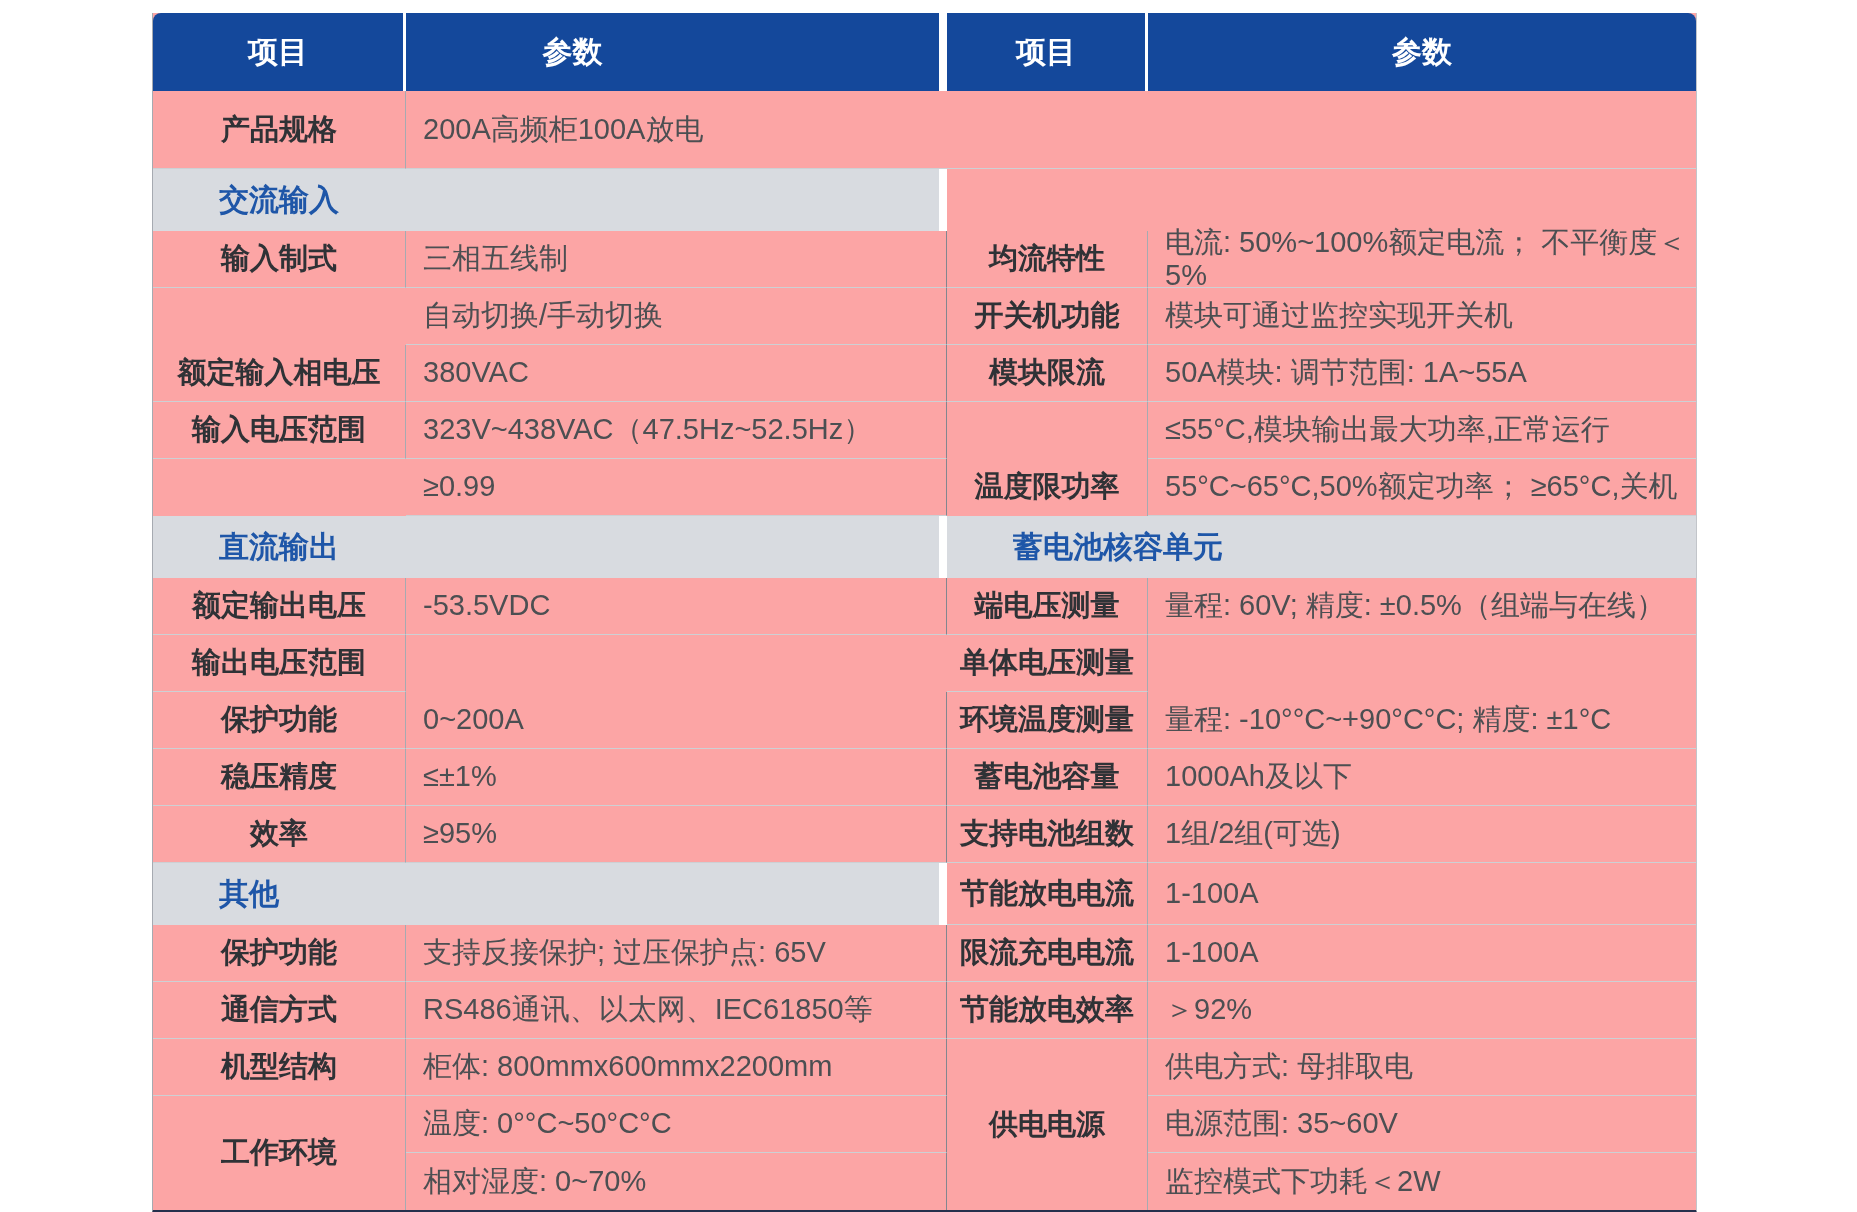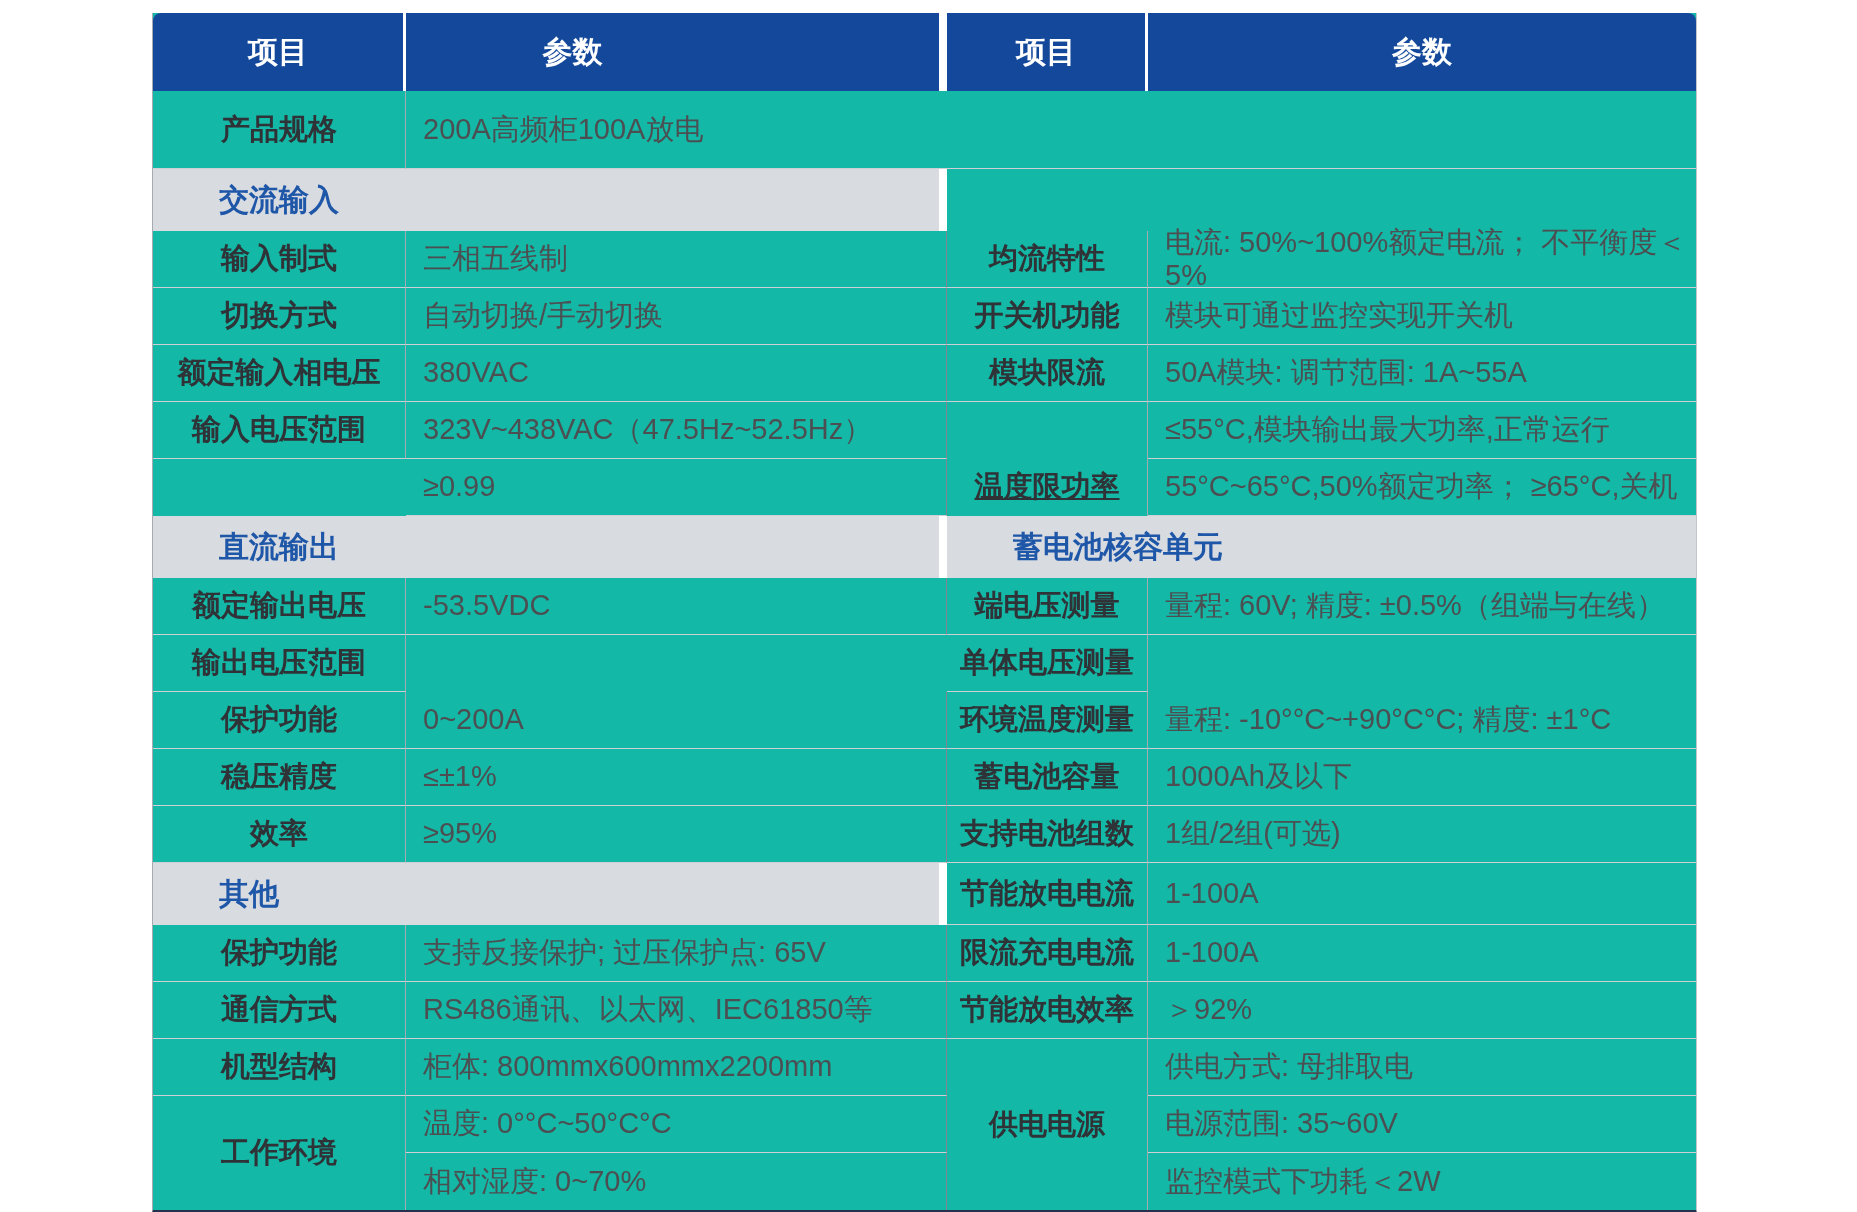--- a/index.html
+++ b/index.html
@@ -8,41 +8,41 @@
   .spec-table{
     position:absolute;left:152px;top:13px;
     display:grid;
     grid-template-columns:253px 541px 201px 548px;
     grid-template-rows:78px 78px 62px repeat(5,57px) 62px repeat(5,57px) 62px repeat(5,57px);
     width:1543px;
     border-left:1px solid var(--border_mid,#a6aab1);
     border-right:1px solid var(--border_light,#c2c5ca);
     border-bottom:3px solid var(--bottom_border,#25304d);
     box-sizing:content-box;
-    background:#14b8a6;
+    background:#fca5a5;
   }
   .cell{display:flex;align-items:center;box-sizing:border-box;font-size:29px;line-height:1.15;
         border-bottom:1px solid #cdd0d4;color:#4c4f52;}
   .item{justify-content:center;font-weight:600;color:#2f3236;text-align:center;
         border-right:1px solid var(--border_mid,#a6aab1);}
   .value{justify-content:flex-start;padding-left:17px;padding-right:8px;}
   .valL{border-right:1px solid var(--half_divider,#82868f);} 
   .hcell{background:var(--header_bg,#14489b);color:#fff;font-size:30px;font-weight:700;
          justify-content:center;border-bottom:none;}
   .hc1{border-top-left-radius:8px;border-right:3px solid #fff;}
   .hc2{border-right:8px solid #fff;}
   .hc3{border-right:3px solid #fff;}
   .hc4{border-top-right-radius:8px;}
   .hshift{transform:translateX(-100px);}
   .bar{background:var(--section_bg,#d8dbe0);color:var(--section_text,#1e56a8);
        font-size:30px;font-weight:600;justify-content:flex-start;padding-left:66px;
        border-bottom:none;text-align:right;}
   .barL{border-right:8px solid #fff;}
   .span-item{border-bottom:none;}
-  .align-low{align-items:flex-end;padding-bottom:13px;text-decoration:underline;}
+  .align-low{align-items:flex-end;padding-bottom:13px;}
   .nb{border-bottom:none;}
 </style>
 </head>
 <body>
 
 <div class="stage">
   <div class="spec-table">
 
     <div class="cell hcell hc1" style="grid-area:1/1">
         <span>项目</span>
@@ -60,21 +60,20 @@
     <div class="cell item" style="grid-area:2/1">产品规格</div>
     <div class="cell value" style="grid-area:2/2/3/5">200A高频柜100A放电</div>
 
     <div class="cell bar barL" style="grid-area:3/1/4/3">交流输入</div>
 
     <div class="cell item" style="grid-area:4/1">输入制式</div>
     <div class="cell value valL" style="grid-area:4/2">三相五线制</div>
     <div class="cell item" style="grid-area:4/3">均流特性</div>
     <div class="cell value" style="grid-area:4/4">电流: 50%~100%额定电流； 不平衡度＜5%</div>
 
-    <div class="cell item" style="grid-area:5/1">切换方式</div>
     <div class="cell value valL" style="grid-area:5/2">自动切换/手动切换</div>
     <div class="cell item" style="grid-area:5/3">开关机功能</div>
     <div class="cell value" style="grid-area:5/4">模块可通过监控实现开关机</div>
 
     <div class="cell item" style="grid-area:6/1">额定输入相电压</div>
     <div class="cell value valL" style="grid-area:6/2">380VAC</div>
     <div class="cell item" style="grid-area:6/3">模块限流</div>
     <div class="cell value" style="grid-area:6/4">50A模块: 调节范围: 1A~55A</div>
 
     <div class="cell item" style="grid-area:7/1">输入电压范围</div>

